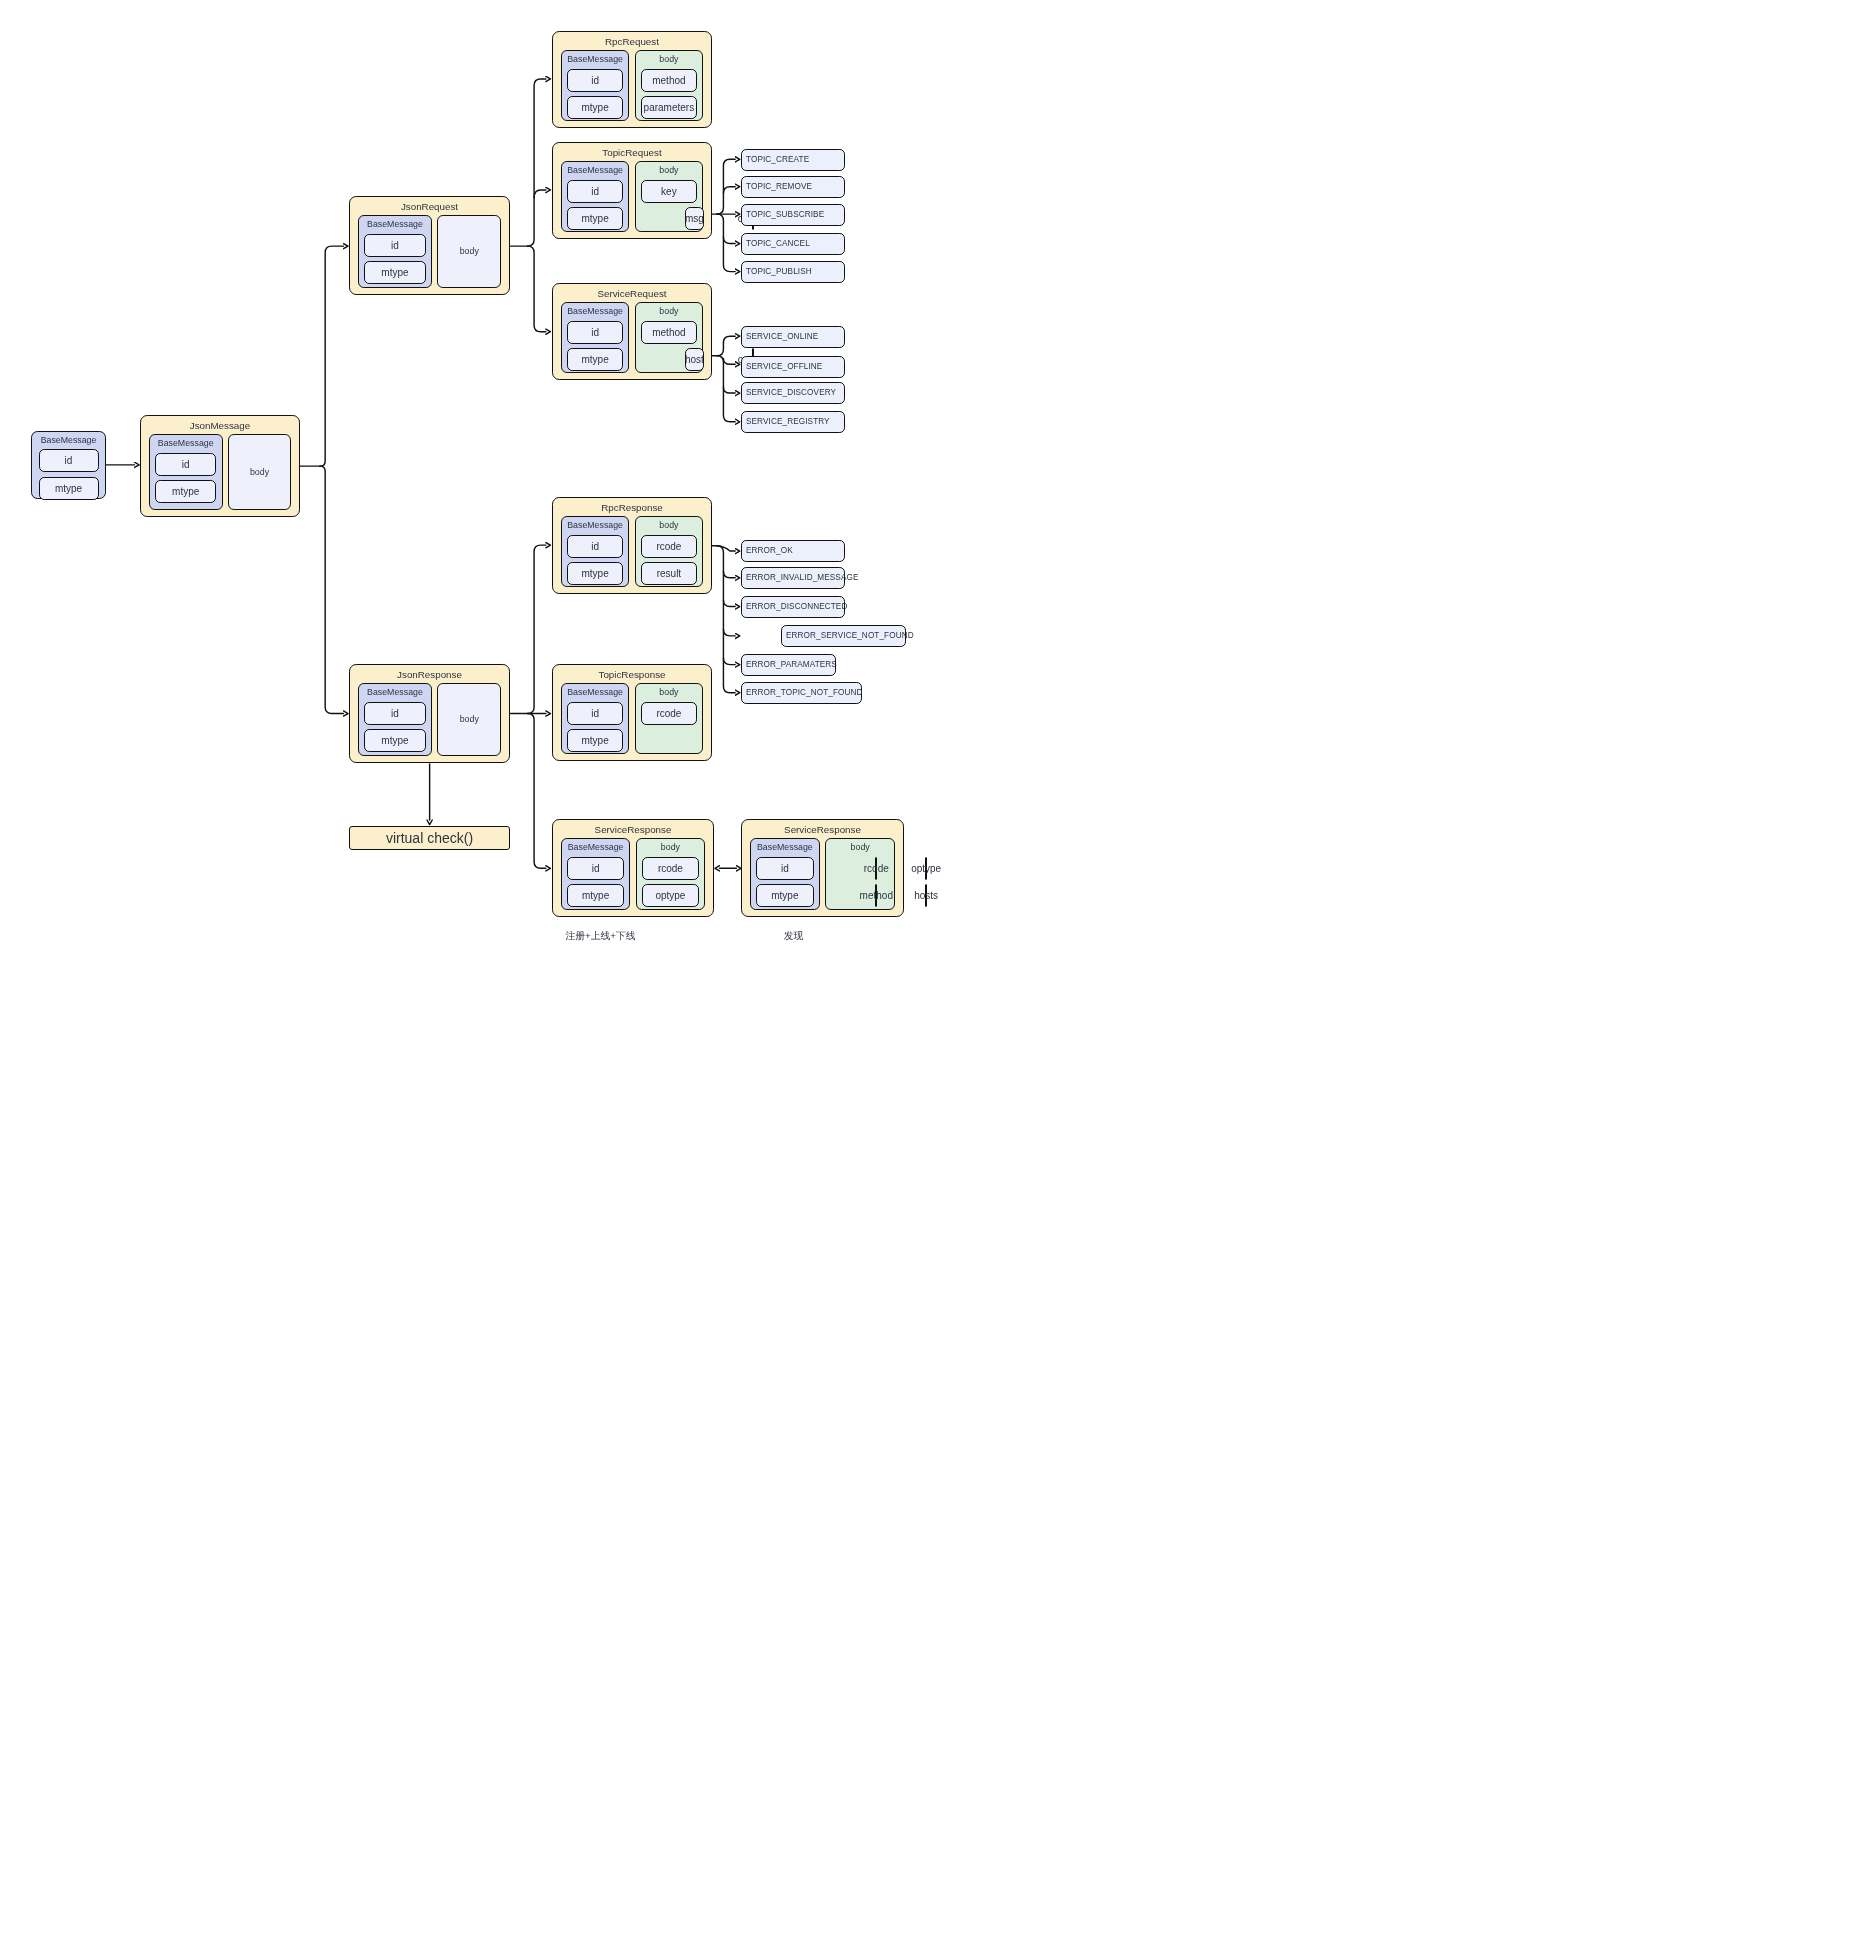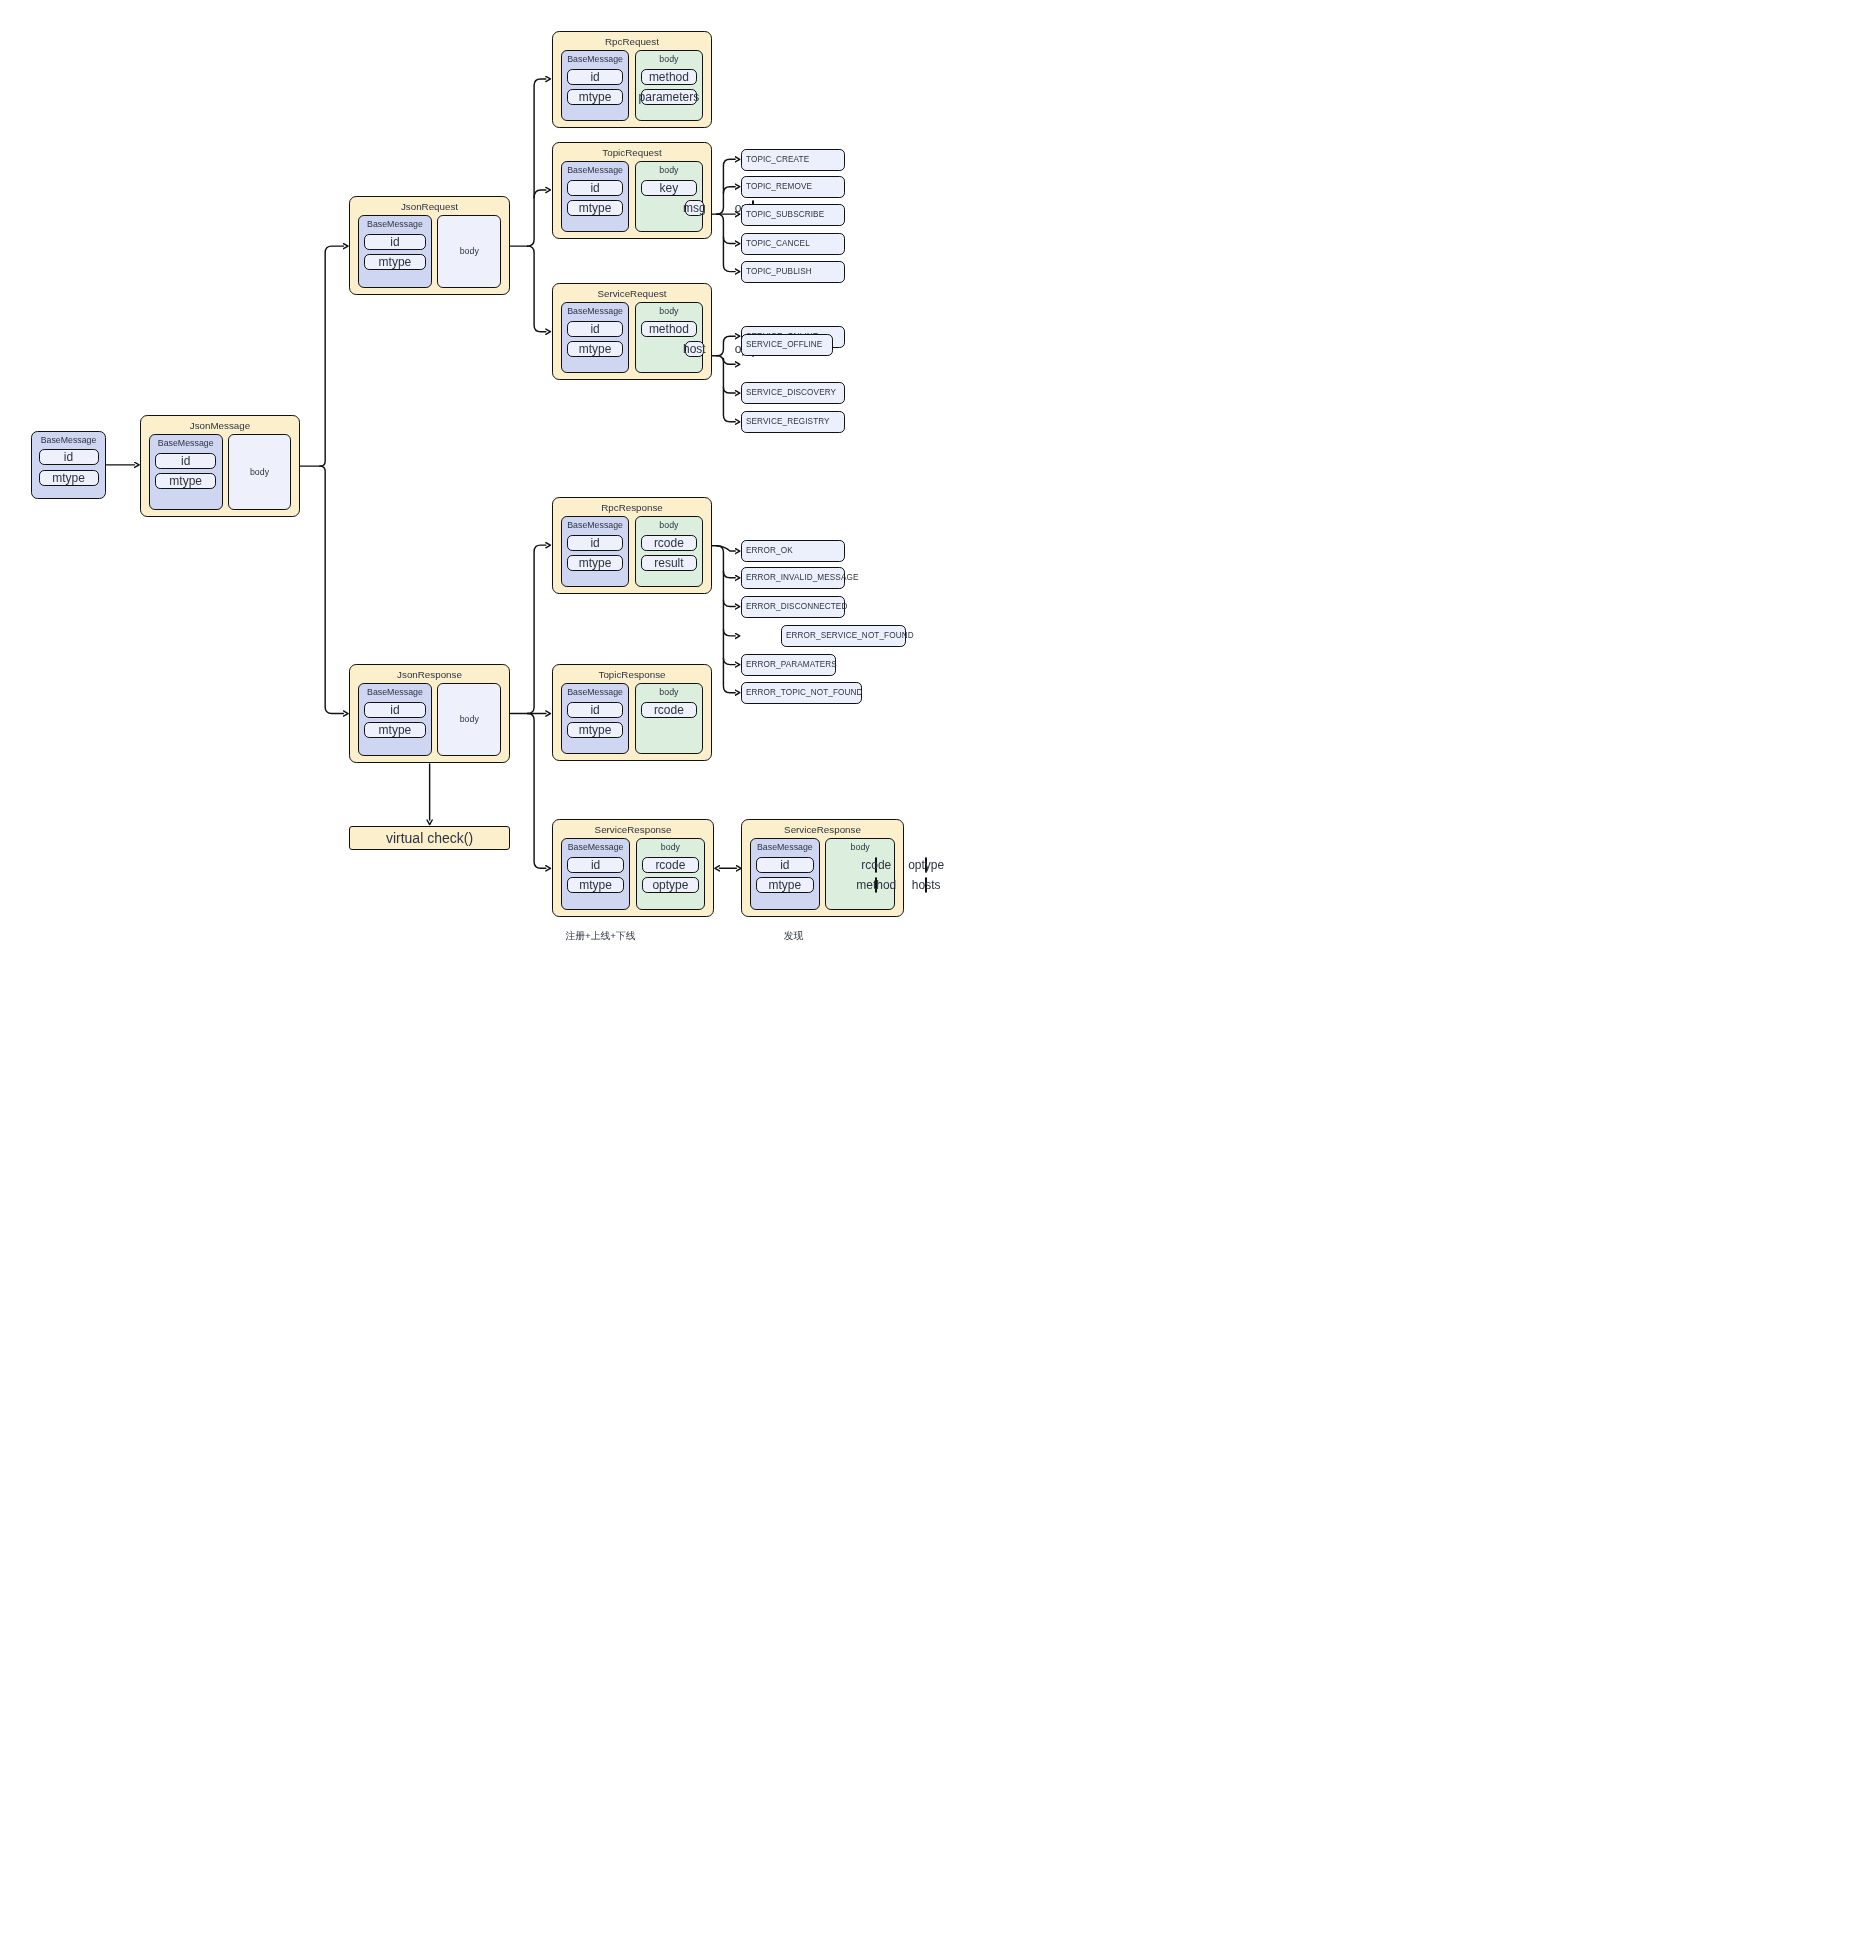--- a/index.html
+++ b/index.html
@@ -12,22 +12,22 @@
     font-family:"Liberation Sans",sans-serif;color:var(--text);
   }
   svg.overlay{position:absolute;inset:0;pointer-events:none;}
   .cls{position:absolute;background:var(--container-fill);border:1.3px solid var(--stroke);border-radius:7.2px;box-sizing:border-box;}
   .cls-title{position:absolute;top:3.9px;left:0;right:0;text-align:center;font-size:9.8px;}
   .cols{position:absolute;top:18px;left:7.8px;right:7.8px;bottom:6.5px;display:flex;gap:5.2px;}
   .sub{flex:1;border:1.3px solid var(--stroke);border-radius:5.9px;padding:2px 5.2px 5.2px;box-sizing:border-box;min-width:0;}
   .sub.base{background:var(--base-fill);}
   .sub.green{background:var(--body-fill);}
   .sub-title{height:12.4px;line-height:12.4px;text-align:center;font-size:8.8px;}
-  .cell{height:16px;margin-top:3.9px;border:1.3px solid var(--stroke);border-radius:5.2px;background:var(--field-fill);
-        display:flex;align-items:center;justify-content:center;font-size:12px;box-sizing:border-box;min-width:0;text-align:right;}
+  .cell{height:23px;margin-top:3.9px;border:1.3px solid var(--stroke);border-radius:5.2px;background:var(--field-fill);
+        display:flex;align-items:center;justify-content:center;font-size:10px;box-sizing:border-box;min-width:0;text-align:right;}
   .cell-row{display:flex;gap:3.9px;margin-top:3.9px;}
   .cell-row .cell{margin-top:0;flex:1;margin-left:44px;}
   .cell-row .cell.narrow{flex:0 0 34%;}
   .plainbody{flex:1;border:1.3px solid var(--stroke);border-radius:5.9px;background:var(--field-fill);
         display:flex;align-items:center;justify-content:center;font-size:8.8px;box-sizing:border-box;}
   .basebox{position:absolute;background:var(--base-fill);border:1.3px solid var(--stroke);border-radius:6.5px;
         padding:17px 6.5px 5.2px;box-sizing:border-box;}
   .basebox .bb-title{position:absolute;top:3.3px;left:0;right:0;text-align:center;font-size:8.8px;}
   .basebox .cell{margin-top:0;}
   .basebox .cell + .cell{margin-top:4.6px;}
@@ -260,21 +260,21 @@
     </div>
   </div>
 
   <div class="enum" style="left:741px;top:149px;width:104px">TOPIC_CREATE</div>
   <div class="enum" style="left:741px;top:176px;width:104px">TOPIC_REMOVE</div>
   <div class="enum" style="left:741px;top:204px;width:104px">TOPIC_SUBSCRIBE</div>
   <div class="enum" style="left:741px;top:233px;width:104px">TOPIC_CANCEL</div>
   <div class="enum" style="left:741px;top:261px;width:104px">TOPIC_PUBLISH</div>
 
   <div class="enum" style="left:741px;top:326px;width:104px">SERVICE_ONLINE</div>
-  <div class="enum" style="left:741px;top:334px;width:92px">SERVICE_OFFLINE</div>
+  <div class="enum" style="left:741px;top:356px;width:104px">SERVICE_OFFLINE</div>
   <div class="enum" style="left:741px;top:382px;width:104px">SERVICE_DISCOVERY</div>
   <div class="enum" style="left:741px;top:411px;width:104px">SERVICE_REGISTRY</div>
 
   <div class="enum" style="left:741px;top:540px;width:104px">ERROR_OK</div>
   <div class="enum" style="left:741px;top:567px;width:104px">ERROR_INVALID_MESSAGE</div>
   <div class="enum" style="left:741px;top:596px;width:104px">ERROR_DISCONNECTED</div>
   <div class="enum" style="left:781px;top:625px;width:125px">ERROR_SERVICE_NOT_FOUND</div>
   <div class="enum" style="left:741px;top:654px;width:95px">ERROR_PARAMATERS</div>
   <div class="enum" style="left:741px;top:682px;width:121px">ERROR_TOPIC_NOT_FOUND</div>
 

